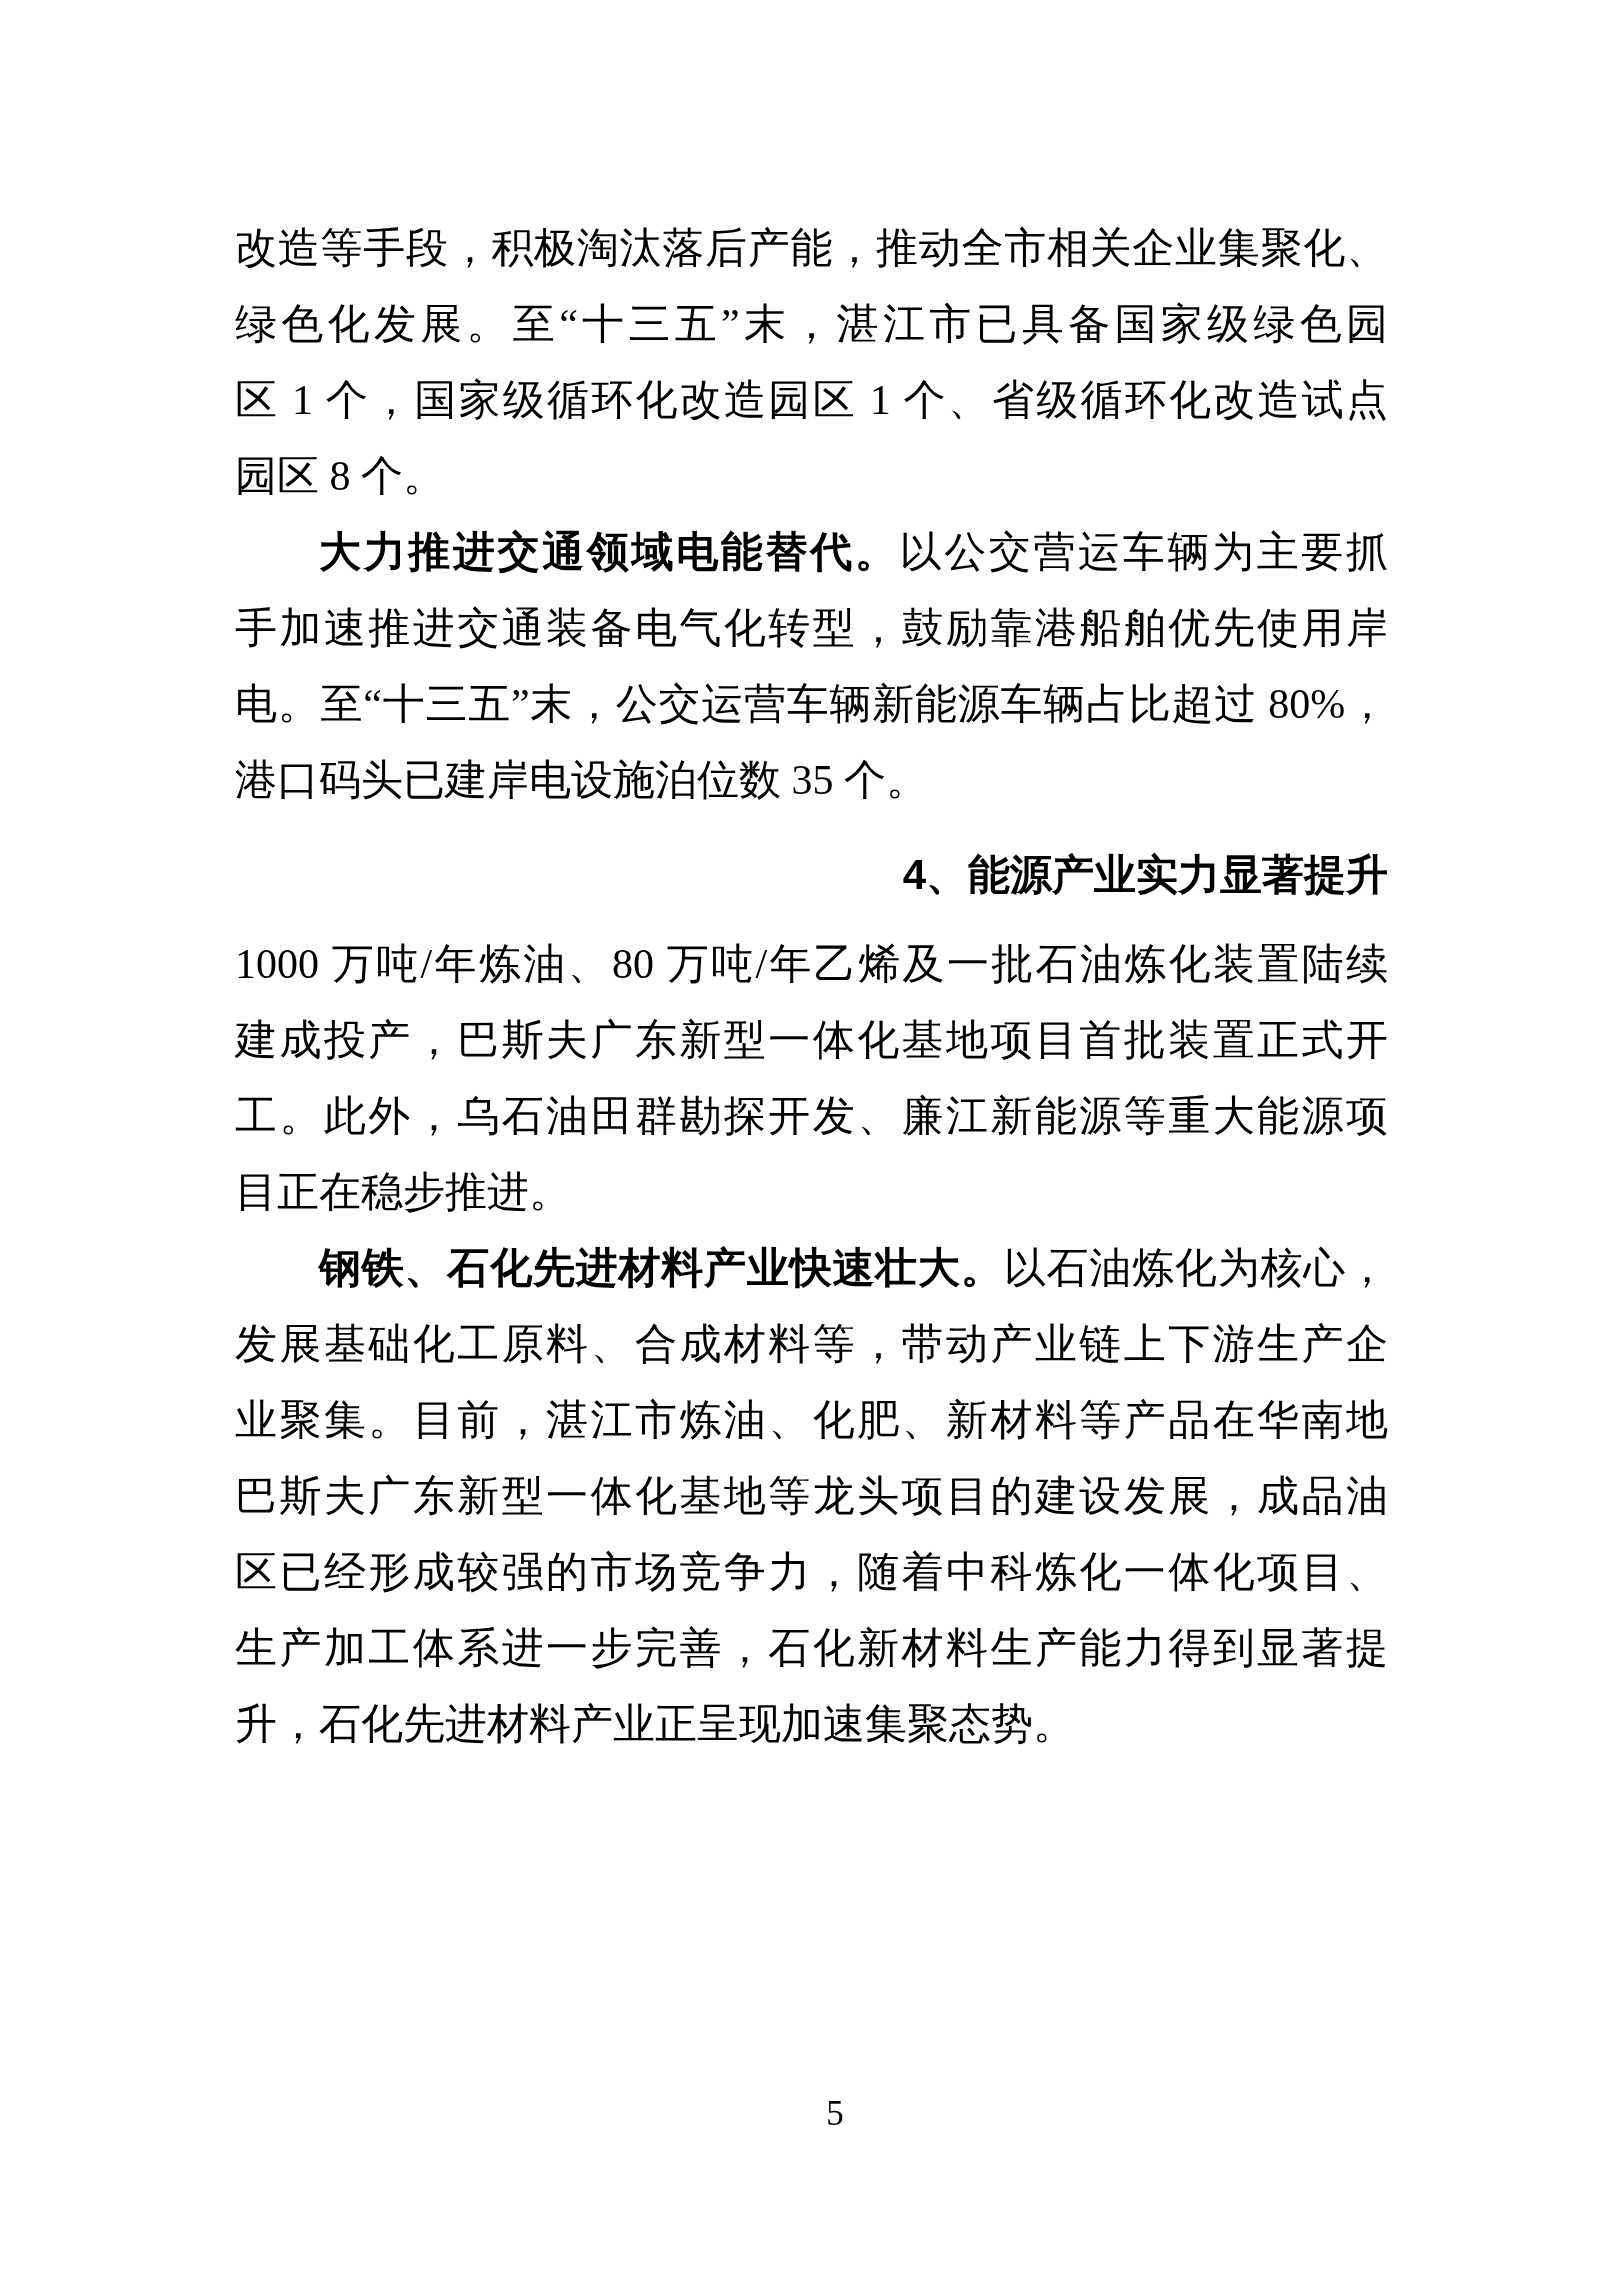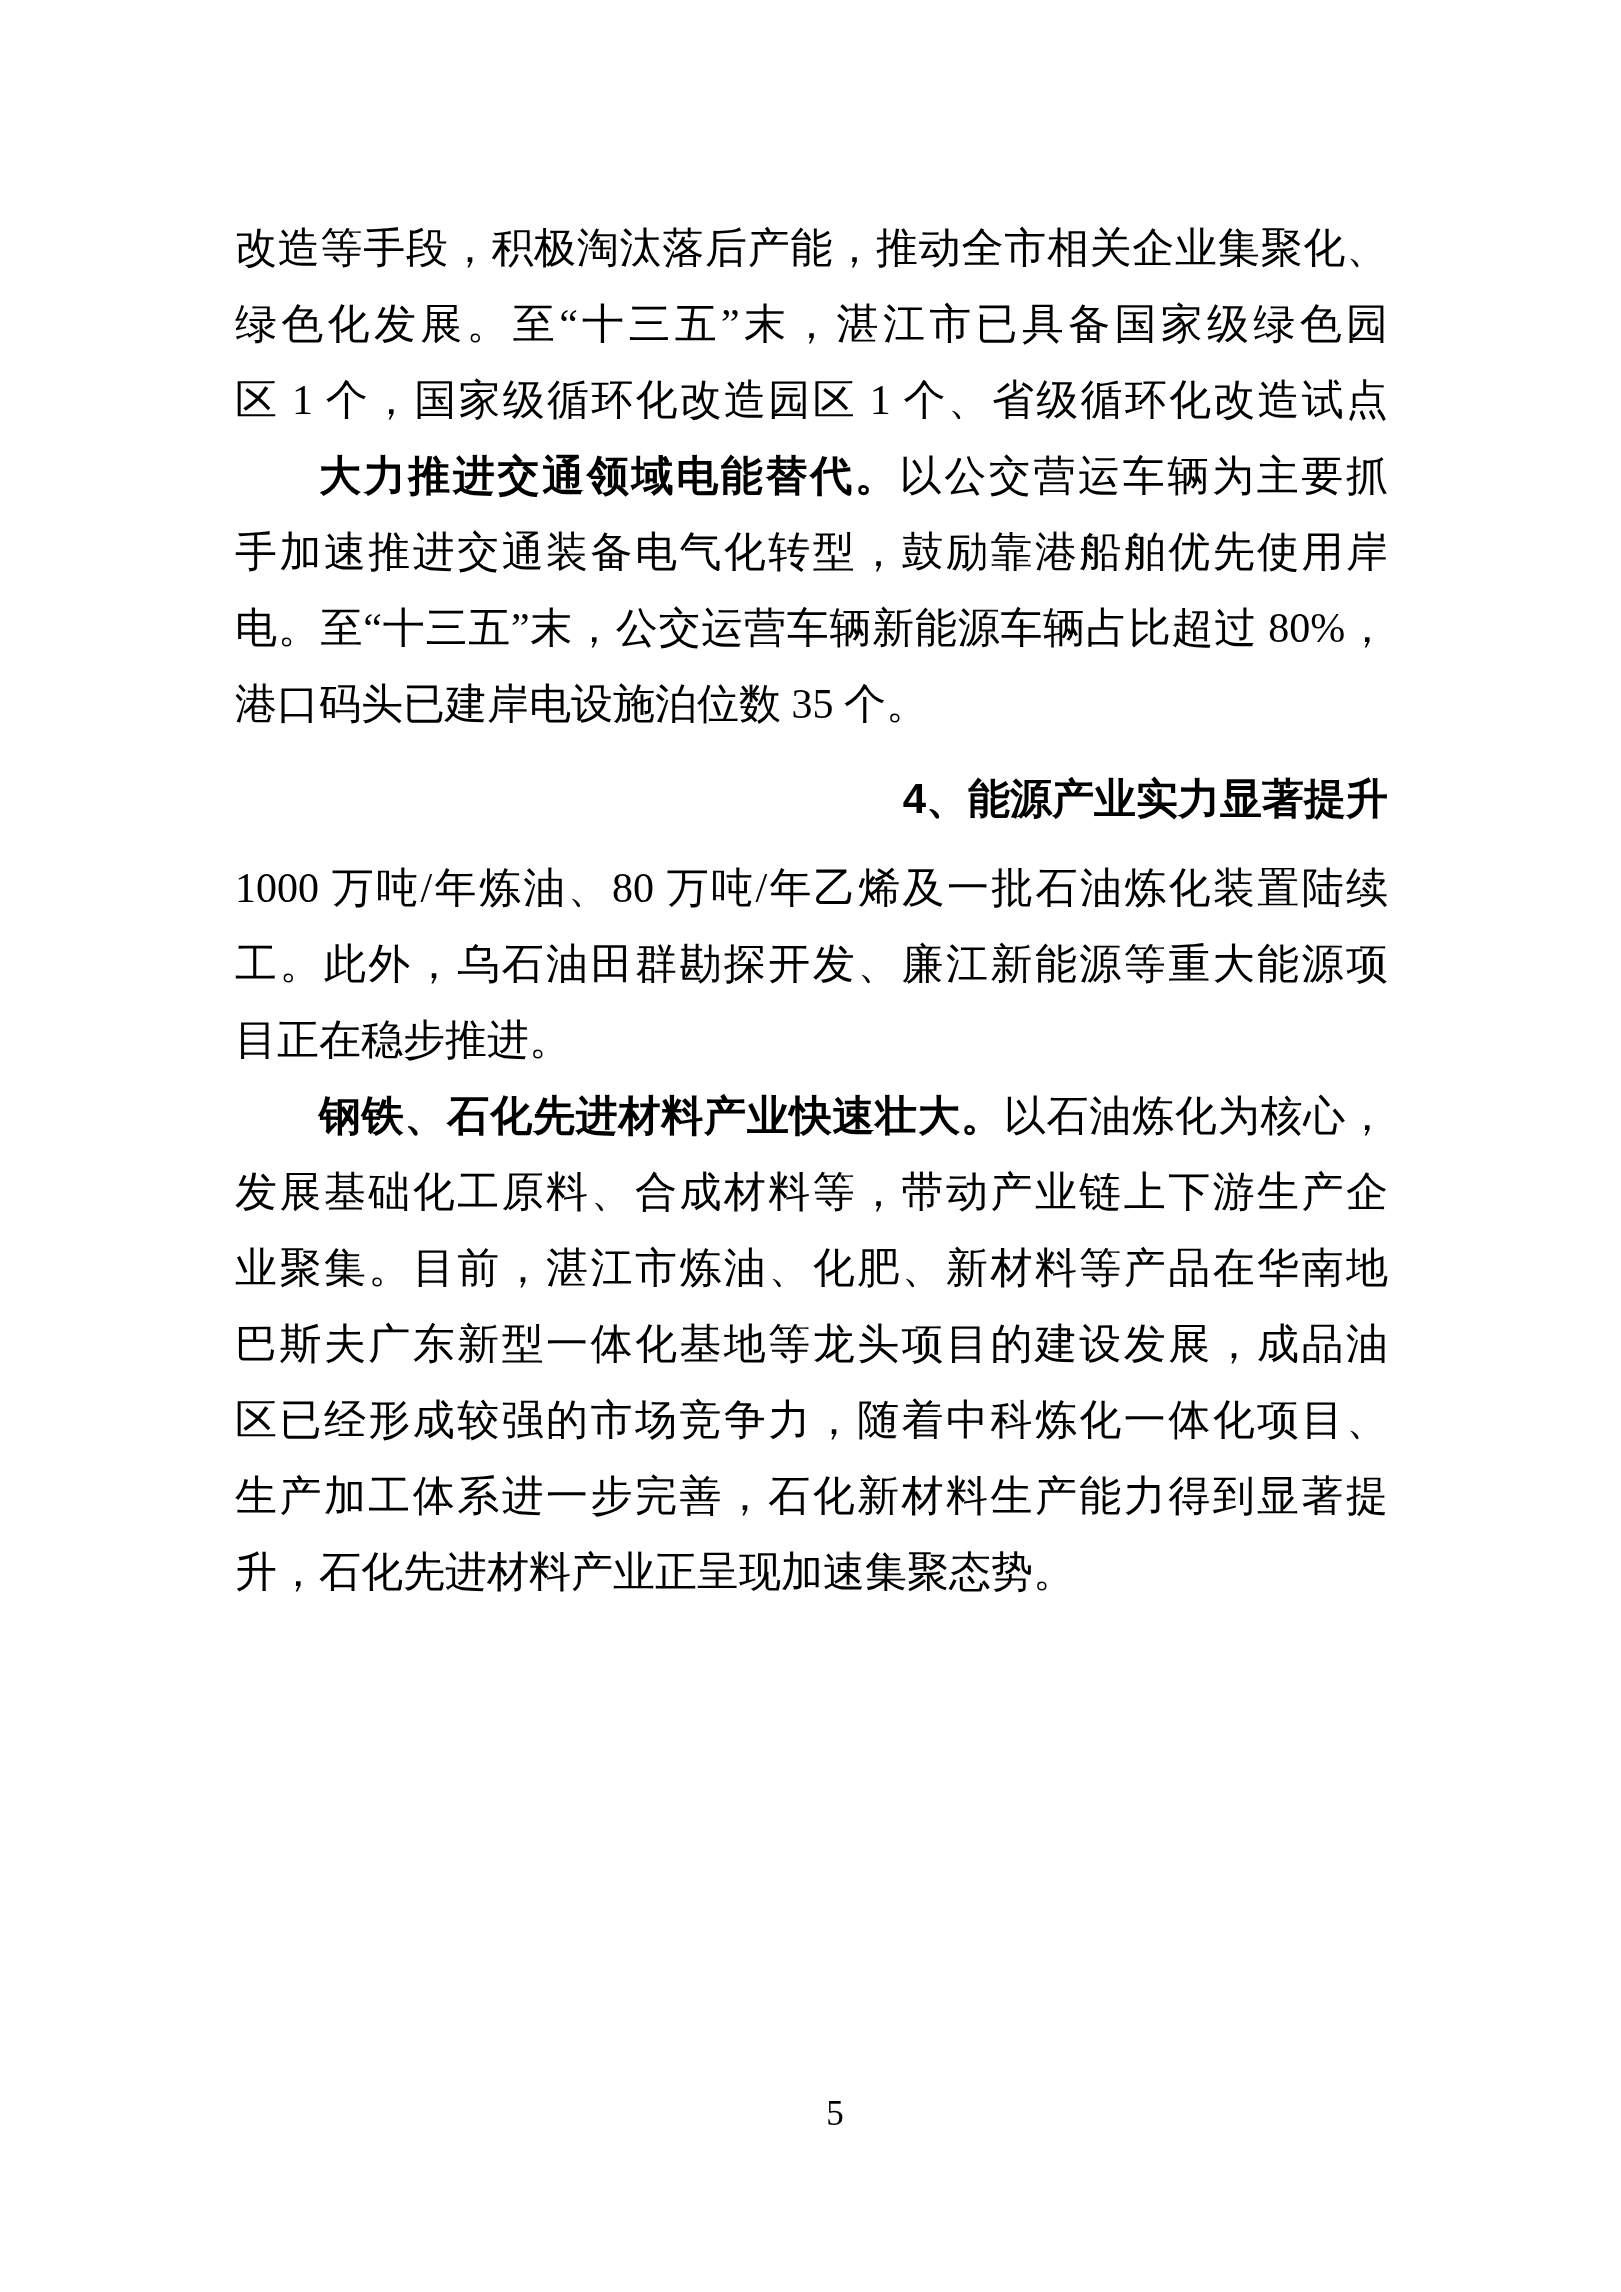--- a/index.html
+++ b/index.html
@@ -75,32 +75,34 @@
 </style>
 </head>
 <body>
 
 <div class="page">
   <div class="content">
       <div class="para">
         <div class="line j"><span class="seg-r">改造等手段，积极淘汰落后产能，推动全市相关企业集聚化、</span></div>
         <div class="line j"><span class="seg-r">绿色化发展。至“十三五”末，湛江市已具备国家级绿色园</span></div>
         <div class="line j"><span class="seg-r">区 1 个，国家级循环化改造园区 1 个、省级循环化改造试点</span></div>
+        <div class="line"><span class="seg-r">园区 8 个。</span></div>
       </div>
       <div class="para">
         <div class="line j ind"><span class="seg-b">大力推进交通领域电能替代。</span><span class="seg-r">以公交营运车辆为主要抓</span></div>
         <div class="line j"><span class="seg-r">手加速推进交通装备电气化转型，鼓励靠港船舶优先使用岸</span></div>
         <div class="line j"><span class="seg-r">电。至“十三五”末，公交运营车辆新能源车辆占比超过 80%，</span></div>
         <div class="line"><span class="seg-r">港口码头已建岸电设施泊位数 35 个。</span></div>
       </div>
       <div class="para heading">
         <div class="line ind"><span class="seg-b">4、能源产业实力显著提升</span></div>
       </div>
       <div class="para">
         <div class="line j"><span class="seg-r">1000 万吨/年炼油、80 万吨/年乙烯及一批石油炼化装置陆续</span></div>
+        <div class="line j"><span class="seg-r">建成投产，巴斯夫广东新型一体化基地项目首批装置正式开</span></div>
         <div class="line j"><span class="seg-r">工。此外，乌石油田群勘探开发、廉江新能源等重大能源项</span></div>
         <div class="line"><span class="seg-r">目正在稳步推进。</span></div>
       </div>
       <div class="para">
         <div class="line j ind"><span class="seg-b">钢铁、石化先进材料产业快速壮大。</span><span class="seg-r">以石油炼化为核心，</span></div>
         <div class="line j"><span class="seg-r">发展基础化工原料、合成材料等，带动产业链上下游生产企</span></div>
         <div class="line j"><span class="seg-r">业聚集。目前，湛江市炼油、化肥、新材料等产品在华南地</span></div>
         <div class="line j"><span class="seg-r">巴斯夫广东新型一体化基地等龙头项目的建设发展，成品油</span></div>
         <div class="line j"><span class="seg-r">区已经形成较强的市场竞争力，随着中科炼化一体化项目、</span></div>
         <div class="line j"><span class="seg-r">生产加工体系进一步完善，石化新材料生产能力得到显著提</span></div>

